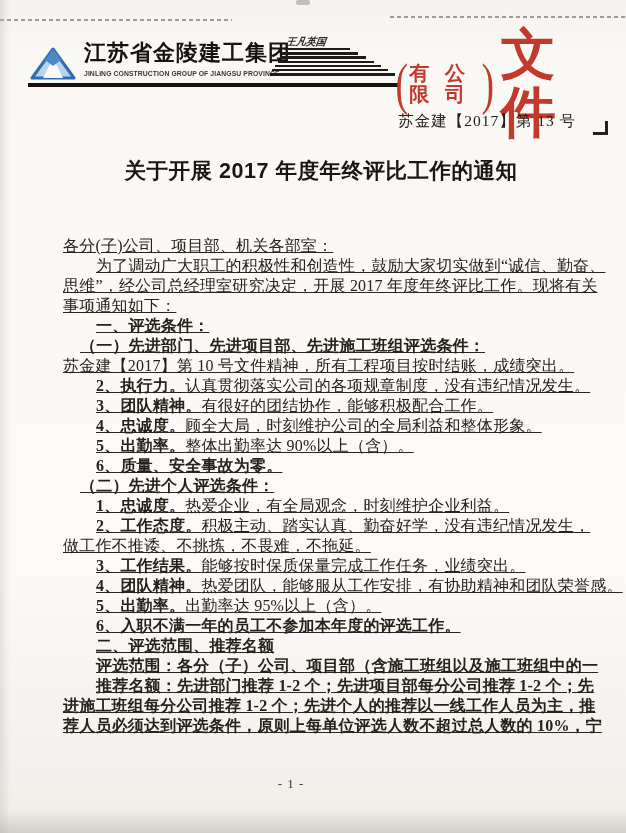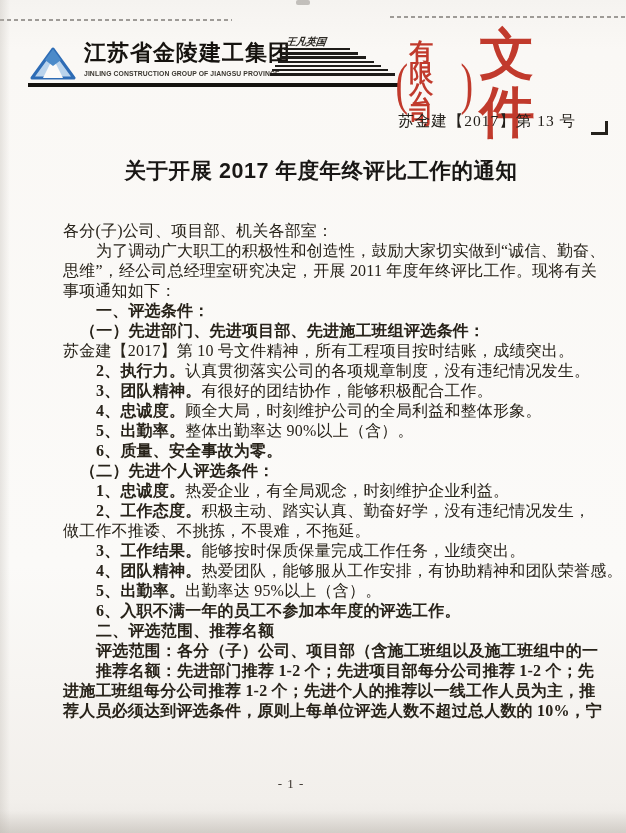--- a/index.html
+++ b/index.html
@@ -33,32 +33,32 @@
   .bar:nth-child(2){margin-left:12px;width:76px;}
   .bar:nth-child(3){margin-left:10px;width:86px;}
   .bar:nth-child(4){margin-left:8px;width:96px;}
   .bar:nth-child(5){margin-left:5px;width:106px;}
   .bar:nth-child(6){margin-left:2px;width:116px;}
   .bar:nth-child(7){margin-left:0;width:125px;}
   .rule{position:absolute;left:0;top:47px;width:370px;height:3.5px;background:#15130f;}
 
   .red-head{position:absolute;left:364px;top:-10px;display:flex;align-items:center;color:#c13a2c;}
   .paren{font-size:58px;font-weight:400;line-height:58px;transform:scaleX(.65);}
-  .paren-col{display:flex;flex-direction:column;justify-content:space-between;font-size:24px;font-weight:700;
+  .paren-col{display:flex;flex-direction:row;justify-content:space-between;font-size:20px;font-weight:700;
     line-height:21px;letter-spacing:2px;margin:0 -2px;}
   .doc-main{font-size:55px;font-weight:700;line-height:58px;letter-spacing:7px;margin-left:3px;}
   .corner-br{width:15px;height:11px;border-right:3px solid #24211c;border-bottom:3px solid #24211c;
     align-self:flex-end;margin:0 0 7px -8px;}
 
   .doc-no{position:absolute;top:111px;right:50px;font-size:15.5px;letter-spacing:1px;color:#24201b;}
   .title{position:absolute;top:156px;left:8px;width:626px;text-align:center;
     font-family:"Liberation Sans","DejaVu Sans",sans-serif;font-size:21.5px;font-weight:700;
     letter-spacing:.5px;color:#191715;}
 
-  .body-text{position:absolute;top:221px;left:63px;width:520px;}
+  .body-text{position:absolute;top:236px;left:63px;width:520px;text-decoration:underline;}
   .line{margin:0;font-size:16px;line-height:20px;height:20px;white-space:nowrap;letter-spacing:.2px;color:#272219;}
   .lbl{font-weight:700;}
   .txt{font-weight:400;}
   .ind1{padding-left:17px;}
   .ind2{padding-left:33px;}
 
   .page-no{position:absolute;top:776px;left:0;width:626px;text-align:center;font-size:13px;
     letter-spacing:1px;color:#3a352e;transform:translateX(-22px);}
 </style>
 </head>
@@ -107,21 +107,21 @@
     </div>
   </div>
 
   <div class="doc-no">苏金建【2017】第 13 号</div>
 
   <div class="title">关于开展 2017 年度年终评比工作的通知</div>
 
   <div class="body-text">
     <p class="line"><span class="lbl"></span><span class="txt">各分(子)公司、项目部、机关各部室：</span></p>
     <p class="line ind2"><span class="lbl"></span><span class="txt">为了调动广大职工的积极性和创造性，鼓励大家切实做到“诚信、勤奋、</span></p>
-    <p class="line"><span class="lbl"></span><span class="txt">思维”，经公司总经理室研究决定，开展 2011 年度年终评比工作。现将有关</span></p>
+    <p class="line"><span class="lbl"></span><span class="txt">思维”，经公司总经理室研究决定，开展 2017 年度年终评比工作。现将有关</span></p>
     <p class="line"><span class="lbl"></span><span class="txt">事项通知如下：</span></p>
     <p class="line ind2"><span class="lbl">一、评选条件：</span><span class="txt"></span></p>
     <p class="line ind1"><span class="lbl">（一）先进部门、先进项目部、先进施工班组评选条件：</span><span class="txt"></span></p>
     <p class="line"><span class="lbl"></span><span class="txt">苏金建【2017】第 10 号文件精神，所有工程项目按时结账，成绩突出。</span></p>
     <p class="line ind2"><span class="lbl">2、执行力。</span><span class="txt">认真贯彻落实公司的各项规章制度，没有违纪情况发生。</span></p>
     <p class="line ind2"><span class="lbl">3、团队精神。</span><span class="txt">有很好的团结协作，能够积极配合工作。</span></p>
     <p class="line ind2"><span class="lbl">4、忠诚度。</span><span class="txt">顾全大局，时刻维护公司的全局利益和整体形象。</span></p>
     <p class="line ind2"><span class="lbl">5、出勤率。</span><span class="txt">整体出勤率达 90%以上（含）。</span></p>
     <p class="line ind2"><span class="lbl">6、质量、安全事故为零。</span><span class="txt"></span></p>
     <p class="line ind1"><span class="lbl">（二）先进个人评选条件：</span><span class="txt"></span></p>

